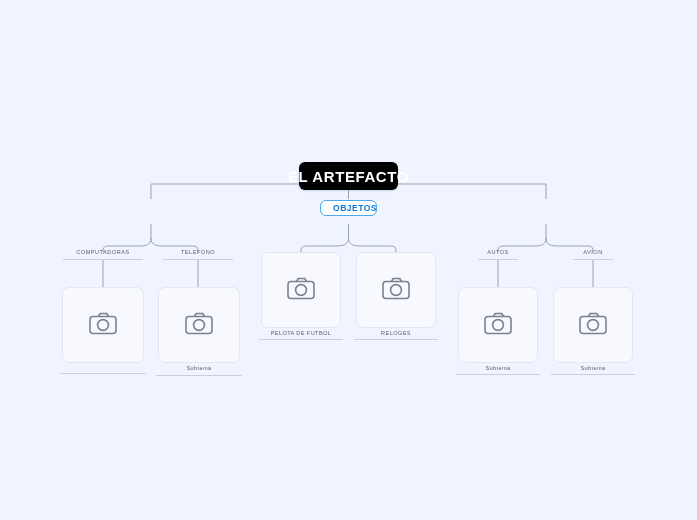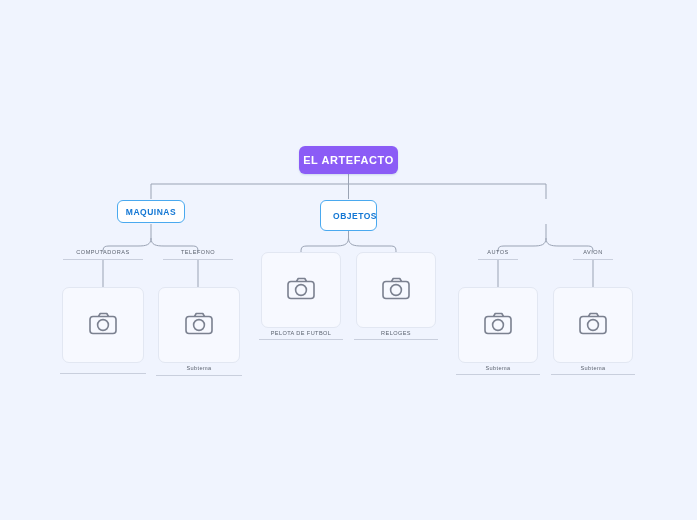--- a/index.html
+++ b/index.html
@@ -13,27 +13,28 @@
 
   
   .node{
     position:absolute;
     box-sizing:border-box;
     display:flex;align-items:center;justify-content:center;
     white-space:nowrap;
     z-index:5;
   }
   .node-root{
-    background:#8b5cf6;
+    background:#000000;
     color:#ffffff;
     border-radius:6px;
-    font-size:11px;
+    font-size:15px;
     font-weight:bold;
     letter-spacing:0.6px;
     box-shadow:0 1px 2px rgba(40,90,160,.18);
+    margin-top:16px;
   }
   .node-branch{
     background:#ffffff;
     color:#1377d4;
     border:1.6px solid #4aa9ef;
     border-radius:6px;
     font-size:8.5px;
     font-weight:bold;
     letter-spacing:0.5px;
   }
@@ -109,25 +110,22 @@
     <path d="M546,238 C546,245 551,246 559,246 L587,246 C592,246 593,247 593,252"></path>
 
     <path d="M498,260 L498,287"></path>
     <path d="M593,260 L593,287"></path>
   </svg>
 
   <div class="node node-root" style="left:299px;top:146px;width:99px;height:28px;">
     <span>EL ARTEFACTO</span>
   </div>
 
-  <div class="node node-branch" style="left:117px;top:200px;width:68px;height:23px;">
-    <span>MAQUINAS</span>
-  </div>
-
-  <div class="node node-branch" style="left:320px;top:200px;width:57px;height:31px;padding-left:13px;">
+
+  <div class="node node-branch" style="left:320px;top:200px;width:57px;height:16px;padding-left:13px;">
     <span>OBJETOS</span>
   </div>
 
 
   <div class="leaf-label" style="left:63px;top:249px;width:80px;">
     <span>COMPUTADORAS</span>
   </div>
   <div class="leaf-underline" style="left:63px;top:259px;width:80px;"></div>
 
   <div class="leaf-label" style="left:163px;top:249px;width:70px;">

